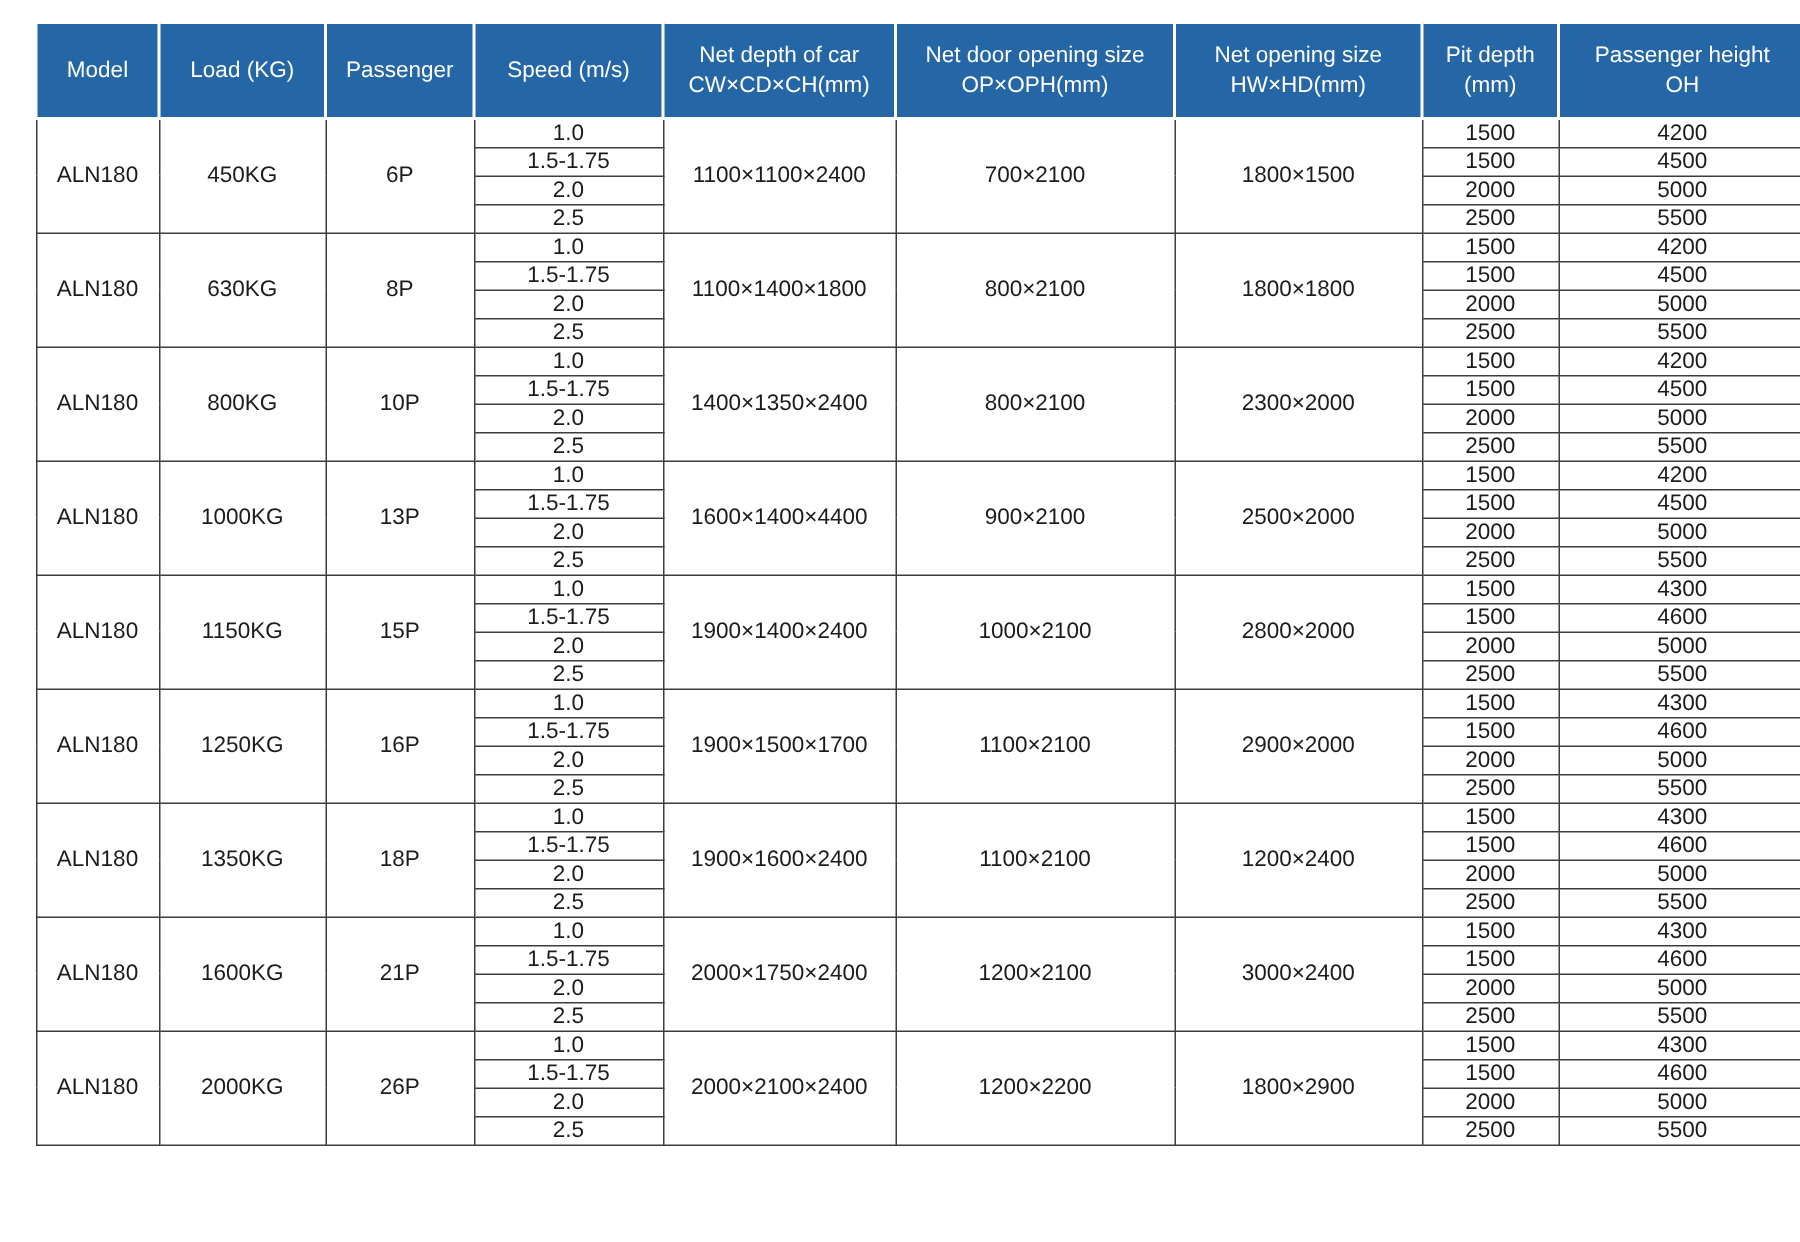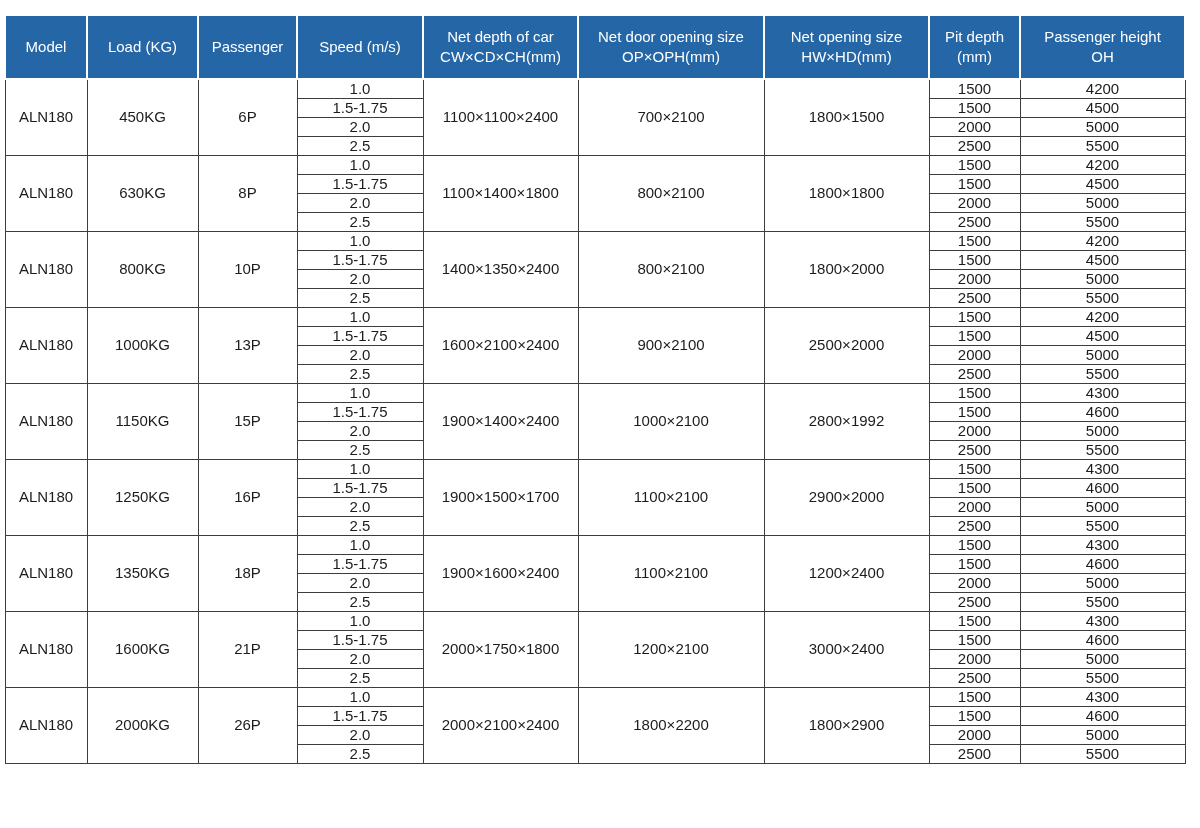--- a/index.html
+++ b/index.html
@@ -2,21 +2,21 @@
 <html><head>
 <meta charset="utf-8">
 <style>
   * { box-sizing: border-box; margin: 0; padding: 0; }
   html, body {
     width: 1200px;
     background: #ffffff;
     font-family: "Liberation Sans", "DejaVu Sans", sans-serif;
   }
   .table-wrap {
-    margin: 14px 4px;
+    margin: 14px 23px;
   }
   table {
     border-collapse: collapse;
     table-layout: fixed;
     width: 1180px;
   }
   thead th {
     background: #2566a7;
     color: #ffffff;
     font-size: 15px;
@@ -126,21 +126,21 @@
           <td>2500</td>
           <td>5500</td>
         </tr>
         <tr>
           <td rowspan="4">ALN180</td>
           <td rowspan="4">800KG</td>
           <td rowspan="4">10P</td>
           <td>1.0</td>
           <td rowspan="4">1400×1350×2400</td>
           <td rowspan="4">800×2100</td>
-          <td rowspan="4">1800×2000</td>
+          <td rowspan="4">2300×2000</td>
           <td>1500</td>
           <td>4200</td>
         </tr>
         <tr>
           <td>1.5-1.75</td>
           <td>1500</td>
           <td>4500</td>
         </tr>
         <tr>
           <td>2.0</td>
@@ -150,21 +150,21 @@
         <tr>
           <td>2.5</td>
           <td>2500</td>
           <td>5500</td>
         </tr>
         <tr>
           <td rowspan="4">ALN180</td>
           <td rowspan="4">1000KG</td>
           <td rowspan="4">13P</td>
           <td>1.0</td>
-          <td rowspan="4">1600×2100×2400</td>
+          <td rowspan="4">1600×1400×4400</td>
           <td rowspan="4">900×2100</td>
           <td rowspan="4">2500×2000</td>
           <td>1500</td>
           <td>4200</td>
         </tr>
         <tr>
           <td>1.5-1.75</td>
           <td>1500</td>
           <td>4500</td>
         </tr>
@@ -178,21 +178,21 @@
           <td>2500</td>
           <td>5500</td>
         </tr>
         <tr>
           <td rowspan="4">ALN180</td>
           <td rowspan="4">1150KG</td>
           <td rowspan="4">15P</td>
           <td>1.0</td>
           <td rowspan="4">1900×1400×2400</td>
           <td rowspan="4">1000×2100</td>
-          <td rowspan="4">2800×1992</td>
+          <td rowspan="4">2800×2000</td>
           <td>1500</td>
           <td>4300</td>
         </tr>
         <tr>
           <td>1.5-1.75</td>
           <td>1500</td>
           <td>4600</td>
         </tr>
         <tr>
           <td>2.0</td>
@@ -254,21 +254,21 @@
         <tr>
           <td>2.5</td>
           <td>2500</td>
           <td>5500</td>
         </tr>
         <tr>
           <td rowspan="4">ALN180</td>
           <td rowspan="4">1600KG</td>
           <td rowspan="4">21P</td>
           <td>1.0</td>
-          <td rowspan="4">2000×1750×1800</td>
+          <td rowspan="4">2000×1750×2400</td>
           <td rowspan="4">1200×2100</td>
           <td rowspan="4">3000×2400</td>
           <td>1500</td>
           <td>4300</td>
         </tr>
         <tr>
           <td>1.5-1.75</td>
           <td>1500</td>
           <td>4600</td>
         </tr>
@@ -281,21 +281,21 @@
           <td>2.5</td>
           <td>2500</td>
           <td>5500</td>
         </tr>
         <tr>
           <td rowspan="4">ALN180</td>
           <td rowspan="4">2000KG</td>
           <td rowspan="4">26P</td>
           <td>1.0</td>
           <td rowspan="4">2000×2100×2400</td>
-          <td rowspan="4">1800×2200</td>
+          <td rowspan="4">1200×2200</td>
           <td rowspan="4">1800×2900</td>
           <td>1500</td>
           <td>4300</td>
         </tr>
         <tr>
           <td>1.5-1.75</td>
           <td>1500</td>
           <td>4600</td>
         </tr>
         <tr>

